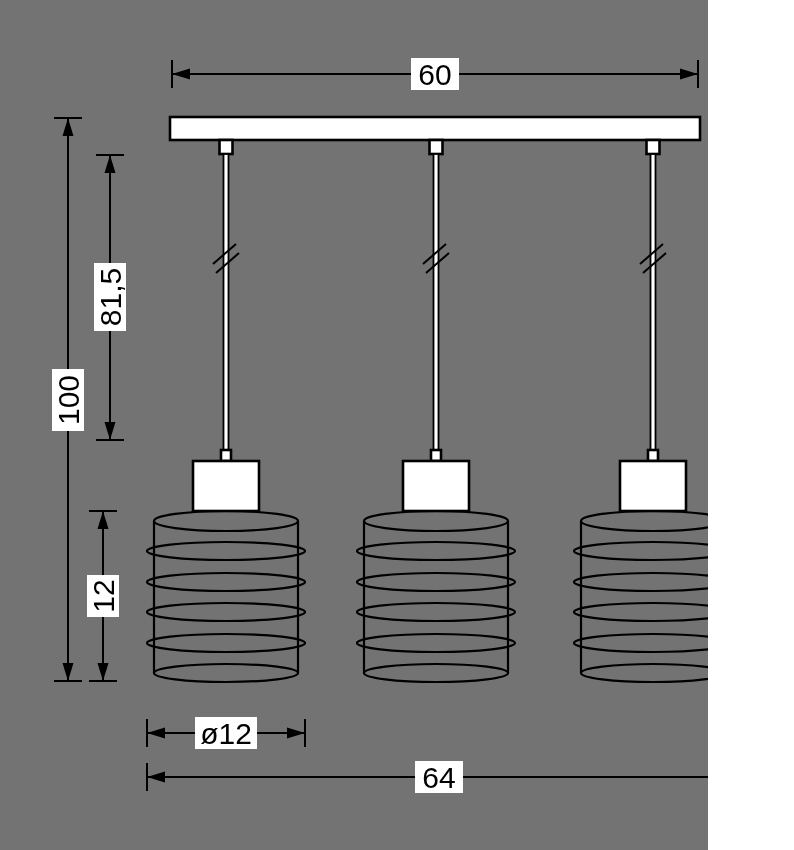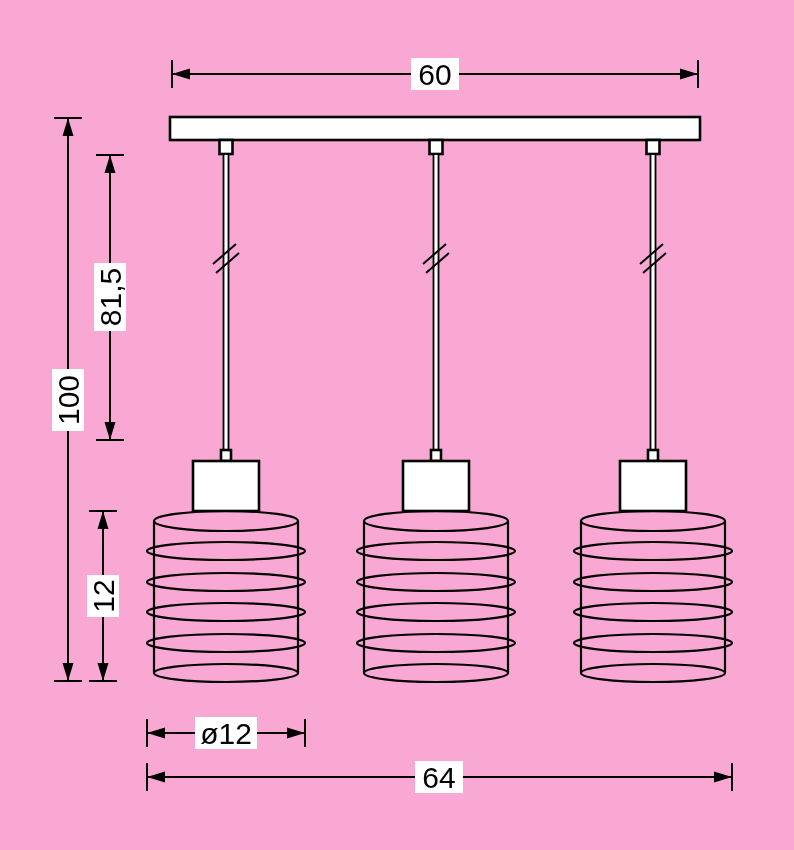--- a/index.html
+++ b/index.html
@@ -1,17 +1,17 @@
 <!DOCTYPE html>
 <html><head>
 <meta charset="utf-8">
 <title>Pendant Lamp Dimension Drawing</title>
 <style>
   html,body{margin:0;padding:0;background:#fff;}
-  .canvas{width:794px;height:850px;background:#f9a8d4;font-family:"Liberation Sans",sans-serif;overflow:hidden;}
+  .canvas{width:708px;height:850px;background:#737373;font-family:"Liberation Sans",sans-serif;overflow:hidden;}
   svg{display:block;}
   .fixture{fill:#fff;stroke:#000;stroke-width:2.6;}
   .wire{fill:none;stroke:#000;stroke-width:2.2;}
   .cord{fill:#fff;stroke:#000;stroke-width:1.8;}
   .dimline{fill:none;stroke:#000;stroke-width:2;}
   .arrow{fill:#000;stroke:none;}
   .label-bg{fill:#fff;stroke:none;}
   .dim-label{font-size:30px;fill:#000;text-anchor:middle;dominant-baseline:central;font-family:"Liberation Sans",sans-serif;}
 </style>
 </head>

